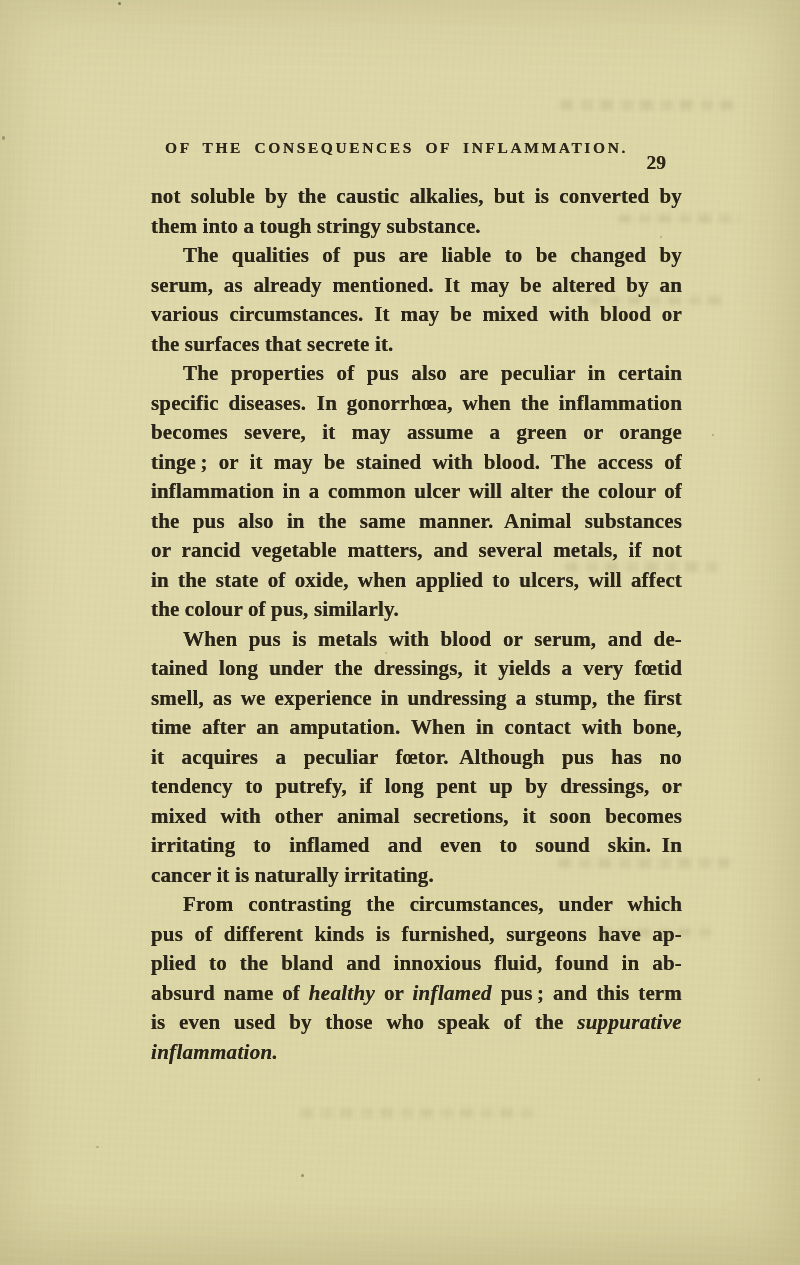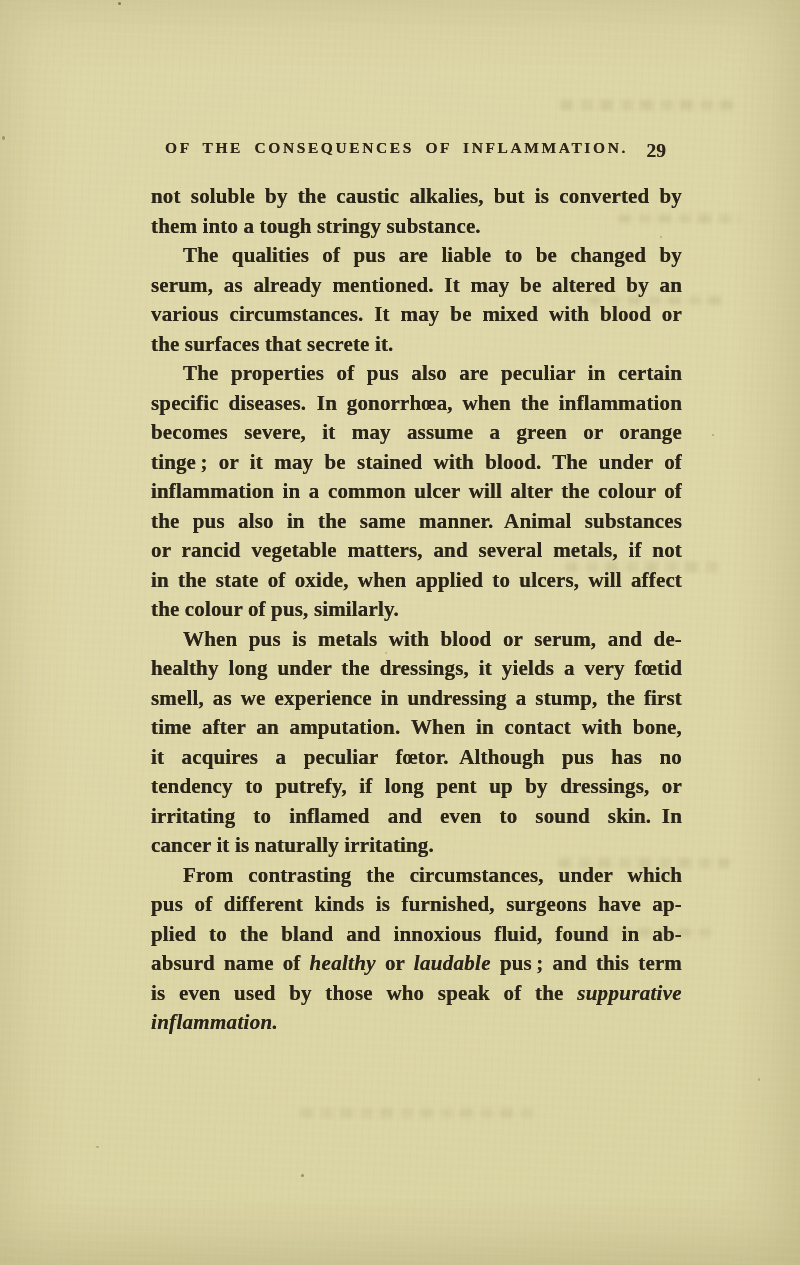--- a/index.html
+++ b/index.html
@@ -24,21 +24,21 @@
   }
 
   .running-head { position: absolute; left: 131px; top: 136px; width: 531px; height: 26px; }
   .head-title {
     display: block; text-align: center;
     font-size: 15.5px; letter-spacing: 2.6px; word-spacing: 5px;
     color: #2c2518; padding-top: 3px;
     text-shadow: 0 0 0.6px rgba(44,37,24,0.65);
   }
   .page-num {
-    position: absolute; right: -4px; top: 4px;
+    position: absolute; right: -4px; top: 16px;
     font-size: 19.5px; color: #2c2518;
     text-shadow: 0 0 0.6px rgba(44,37,24,0.65);
   }
 
   .text-block { position: absolute; left: 131px; top: 182px; width: 531px; color: #292318; margin-left: 20px; }
   .line {
     height: 29.5px; line-height: 29.5px;
     font-size: 21px; letter-spacing: 0.15px;
     text-align: justify; text-align-last: justify; -moz-text-align-last: justify;
     text-shadow: 0 0 0.6px rgba(41,35,24,0.7);
@@ -87,38 +87,39 @@
   <main class="text-block" id="text-block">
       <div class="line"><span class="seg">not soluble by the caustic alkalies, but is converted by</span></div>
       <div class="line pend"><span class="seg">them into a tough stringy substance.</span></div>
       <div class="line ind"><span class="seg">The qualities of pus are liable to be changed by</span></div>
       <div class="line"><span class="seg">serum, as already mentioned. It may be altered by an</span></div>
       <div class="line"><span class="seg">various circumstances. It may be mixed with blood or</span></div>
       <div class="line pend"><span class="seg">the surfaces that secrete it.</span></div>
       <div class="line ind"><span class="seg">The properties of pus also are peculiar in certain</span></div>
       <div class="line"><span class="seg">specific diseases. In gonorrhœa, when the inflammation</span></div>
       <div class="line"><span class="seg">becomes severe, it may assume a green or orange</span></div>
-      <div class="line"><span class="seg">tinge ; or it may be stained with blood. The under of</span></div>
+      <div class="line"><span class="seg">tinge ; or it may be stained with blood. The access of</span></div>
       <div class="line"><span class="seg">inflammation in a common ulcer will alter the colour of</span></div>
       <div class="line"><span class="seg">the pus also in the same manner. Animal substances</span></div>
       <div class="line"><span class="seg">or rancid vegetable matters, and several metals, if not</span></div>
       <div class="line"><span class="seg">in the state of oxide, when applied to ulcers, will affect</span></div>
       <div class="line pend"><span class="seg">the colour of pus, similarly.</span></div>
       <div class="line ind"><span class="seg">When pus is metals with blood or serum, and de-</span></div>
-      <div class="line"><span class="seg">healthy long under the dressings, it yields a very fœtid</span></div>
+      <div class="line"><span class="seg">tained long under the dressings, it yields a very fœtid</span></div>
       <div class="line"><span class="seg">smell, as we experience in undressing a stump, the first</span></div>
       <div class="line"><span class="seg">time after an amputation. When in contact with bone,</span></div>
       <div class="line"><span class="seg">it acquires a peculiar fœtor. Although pus has no</span></div>
       <div class="line"><span class="seg">tendency to putrefy, if long pent up by dressings, or</span></div>
+      <div class="line"><span class="seg">mixed with other animal secretions, it soon becomes</span></div>
       <div class="line"><span class="seg">irritating to inflamed and even to sound skin. In</span></div>
       <div class="line pend"><span class="seg">cancer it is naturally irritating.</span></div>
       <div class="line ind"><span class="seg">From contrasting the circumstances, under which</span></div>
       <div class="line"><span class="seg">pus of different kinds is furnished, surgeons have ap-</span></div>
       <div class="line"><span class="seg">plied to the bland and innoxious fluid, found in ab-</span></div>
-      <div class="line"><span class="seg">absurd name of </span><span class="seg it">healthy</span><span class="seg"> or </span><span class="seg it">laudable</span><span class="seg"> pus ; and this term</span></div>
+      <div class="line"><span class="seg">absurd name of </span><span class="seg it">healthy</span><span class="seg"> or </span><span class="seg it">inflamed</span><span class="seg"> pus ; and this term</span></div>
       <div class="line"><span class="seg">is even used by those who speak of the </span><span class="seg it">suppurative</span></div>
       <div class="line pend"><span class="seg it">inflammation.</span></div>
     </main>
 
   <div class="ghost g1"></div>
   <div class="ghost g2"></div>
   <div class="ghost g3"></div>
   <div class="ghost g4"></div>
   <div class="ghost g5"></div>
   <div class="ghost g6"></div>

